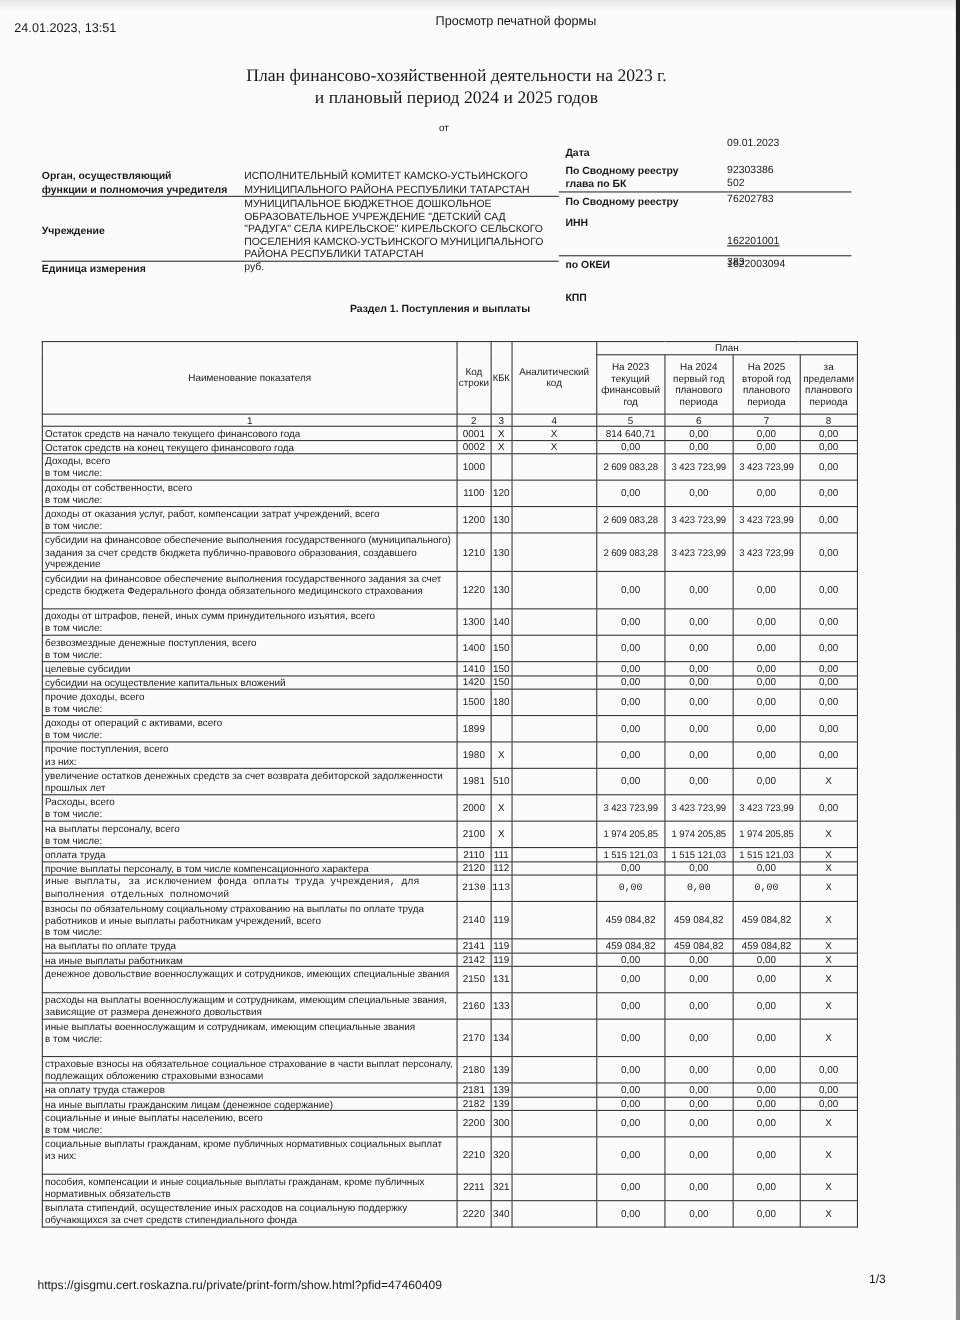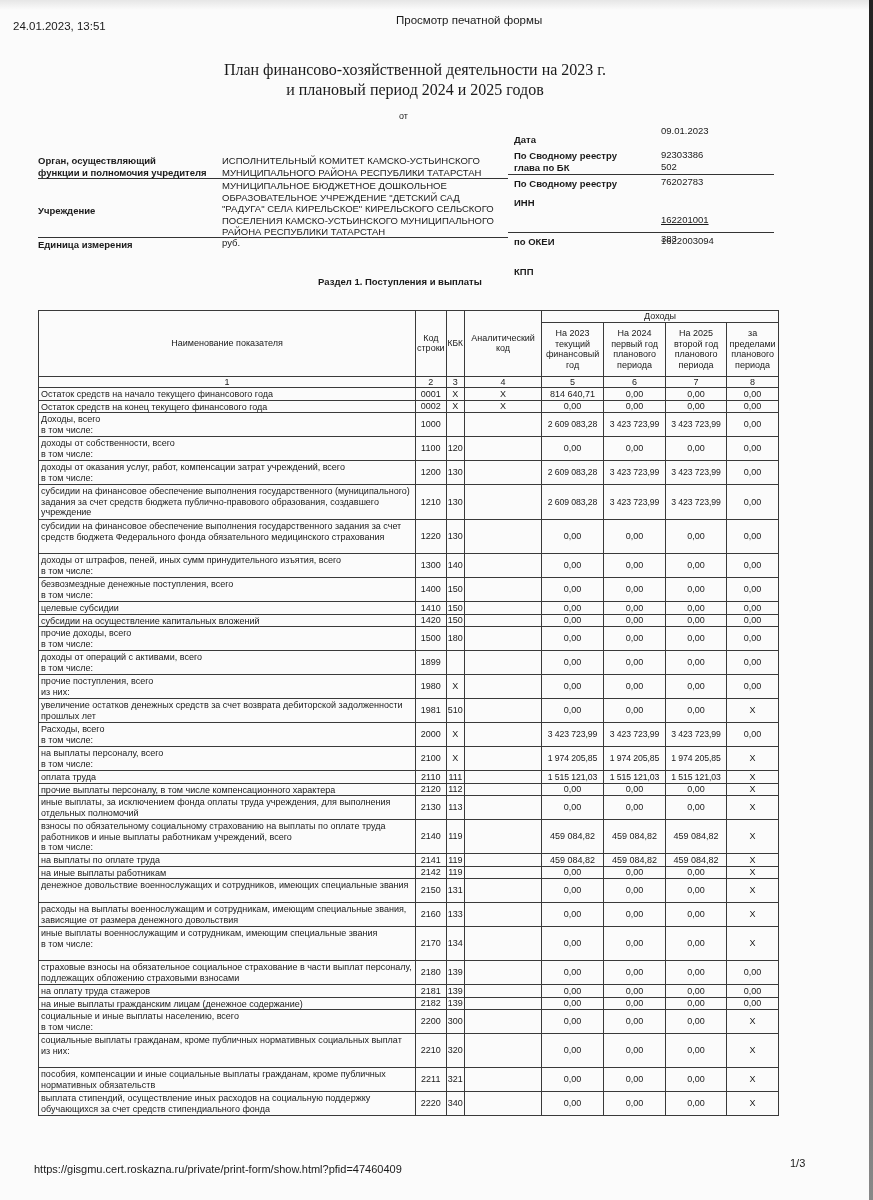--- a/index.html
+++ b/index.html
@@ -132,21 +132,21 @@
       <col style="width:62px">
       <col style="width:61px">
       <col style="width:52px">
   </colgroup>
   <thead>
     <tr style="height:11px">
       <th rowspan="2">Наименование показателя</th>
       <th rowspan="2">Код строки</th>
       <th rowspan="2" style="font-size:8.5px">КБК</th>
       <th rowspan="2">Аналитический код</th>
-      <th colspan="4">Доходы</th>
+      <th colspan="4">План</th>
     </tr>
     <tr style="height:54px">
       <th>На 2023 текущий финансовый год</th>
       <th>На 2024 первый год планового периода</th>
       <th>На 2025 второй год планового периода</th>
       <th>за пределами планового периода</th>
     </tr>
     <tr style="height:11px">
       <th>1</th>
       <th>2</th>
@@ -390,21 +390,21 @@
           <span class="sub">прочие выплаты персоналу, в том числе компенсационного характера</span>
         </td>
         <td class="c">2120</td>
         <td class="c">112</td>
         <td class="c"></td>
         <td class="n">0,00</td>
         <td class="n">0,00</td>
         <td class="n">0,00</td>
         <td class="n">X</td>
       </tr>
-      <tr style="height: 24px;">
+      <tr style="height: 24px; font-family: Liberation Mono, monospace;">
         <td class="name">
           <span class="sub">иные выплаты, за исключением фонда оплаты труда учреждения, для выполнения отдельных полномочий</span>
         </td>
         <td class="c">2130</td>
         <td class="c">113</td>
         <td class="c"></td>
         <td class="n">0,00</td>
         <td class="n">0,00</td>
         <td class="n">0,00</td>
         <td class="n">X</td>

